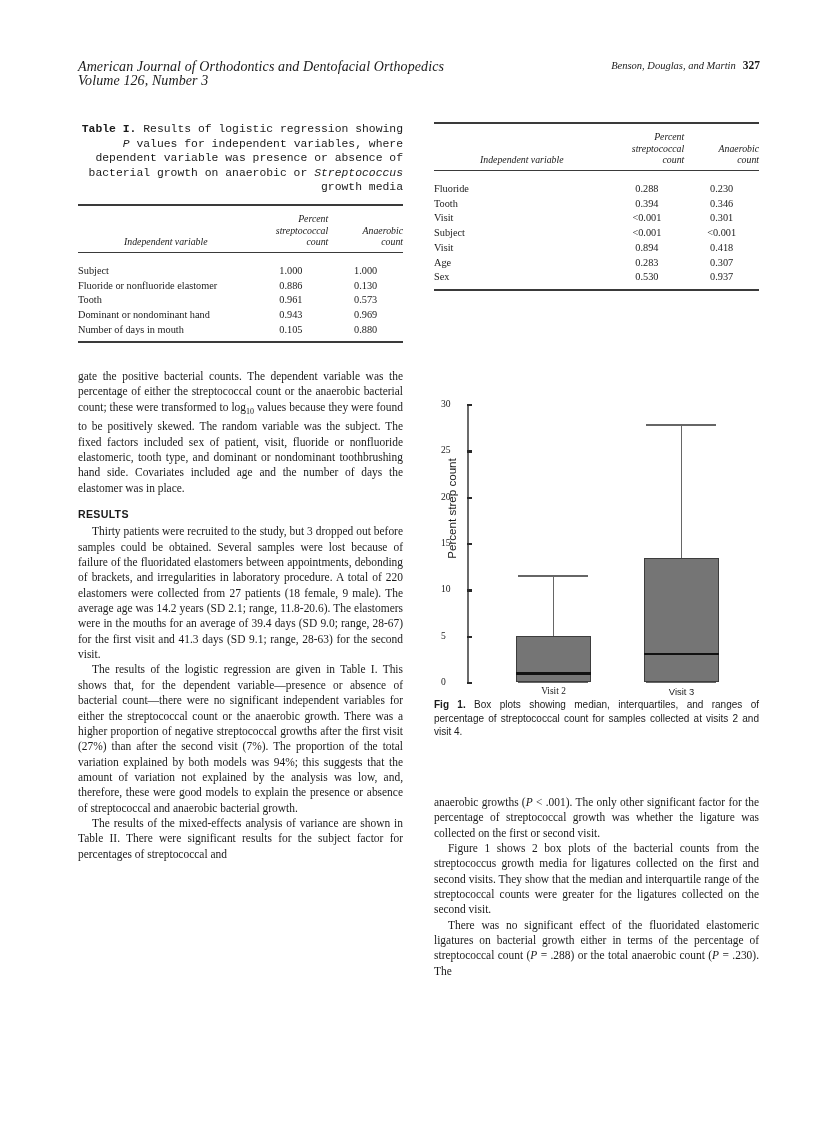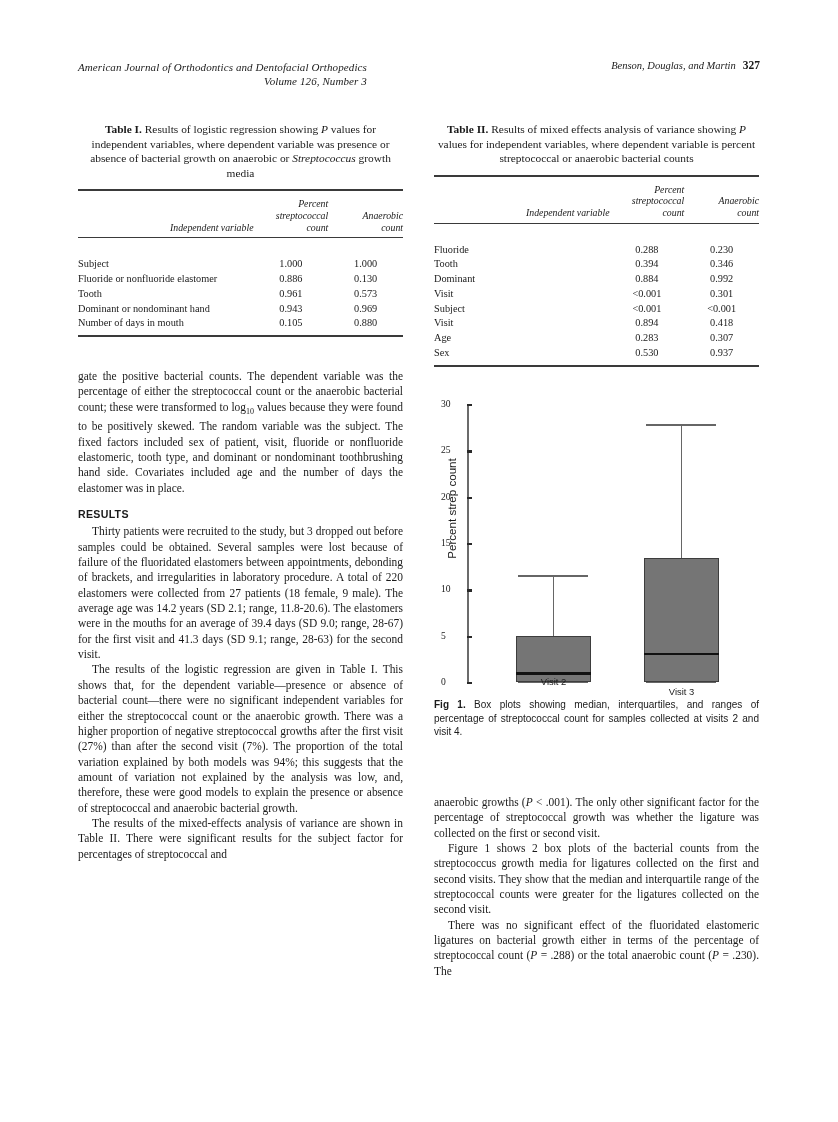--- a/index.html
+++ b/index.html
@@ -29,25 +29,24 @@
     left: 78px;
     top: 60px;
     width: 682px;
     display: flex;
     justify-content: space-between;
     align-items: flex-start;
   }
   .runhead-left {
     font-family: "Liberation Serif", serif;
     font-style: italic;
-    font-size: 11px;
+    font-size: 14px;
     line-height: 14px;
     color: #1a1a1a;
     letter-spacing: 0.1px;
-    text-align: right;
   }
   .runhead-right {
     font-family: "Liberation Serif", serif;
     font-style: italic;
     font-size: 10.5px;
     line-height: 11px;
     text-align: right;
     white-space: nowrap;
   }
   .runhead-right .pageno {
@@ -61,24 +60,24 @@
   .col {
     position: absolute;
     width: 325px;
   }
   .col-left  { left: 78px; }
   .col-right { left: 434px; }
 
   
   .tbl-block { position: absolute; top: 122px; width: 325px; }
   .tbl-caption {
-    font-family: Liberation Serif, serif;
+    font-family: Liberation Mono, monospace;
     font-size: 11.4px;
     line-height: 14.6px;
-    text-align: center;
+    text-align: right;
     margin-bottom: 9px;
   }
   .tbl-caption .tlabel { font-weight: bold; }
   .tbl-caption .it { font-style: italic; }
 
   table.data {
     width: 100%;
     border-collapse: collapse;
     font-family: "Liberation Serif", serif;
     font-size: 10.2px;
@@ -89,29 +88,29 @@
     font-size: 9.8px;
     line-height: 11.6px;
     vertical-align: bottom;
     padding: 0 0 4px 0;
   }
   .rule-top    { border-top: 2.2px solid #3a3a3a; }
   .rule-mid    { border-bottom: 0.9px solid #3a3a3a; }
   .rule-bottom { border-bottom: 2.2px solid #3a3a3a; }
 
   table.data thead tr.hdr-spacer td { height: 7px; padding: 0; }
-  table.data th.c-var { text-align: right; width: 54%; }
+  table.data th.c-var { text-align: center; width: 54%; }
   table.data th.c-num { text-align: right; width: 23%; }
 
   table.data tbody td {
     padding: 1.1px 0;
     line-height: 12.6px;
     font-size: 10.3px;
   }
-  table.data tbody tr:first-child td { padding-top: 20px; }
+  table.data tbody tr:first-child td { padding-top: 12px; }
   table.data tbody tr:last-child  td { padding-bottom: 5px; }
   table.data td.c-var { text-align: left; }
   table.data td.c-num { text-align: center; }
 
   
   .body-text {
     font-family: "Liberation Serif", serif;
     font-size: 11.45px;
     line-height: 15.35px;
     text-align: justify;
@@ -280,23 +279,20 @@
         <tr>
           <td class="c-var rule-bottom">Number of days in mouth</td>
           <td class="c-num rule-bottom">0.105</td>
           <td class="c-num rule-bottom">0.880</td>
         </tr>
       </tbody>
     </table>
   </div>
 
   <div class="tbl-block col-right">
-    <div class="tbl-caption">
-      <span class="tlabel">Table II.</span><span> Results of mixed effects analysis of variance showing </span><span class="it">P</span><span> values for independent variables, where dependent variable is percent streptococcal or anaerobic bacterial counts</span>
-    </div>
 
     <table class="data">
       <thead>
         <tr class="hdr-spacer">
           <td class="rule-top"></td>
           <td class="rule-top"></td>
           <td class="rule-top"></td>
         </tr>
         <tr>
           <th class="c-var rule-mid">Independent variable</th>
@@ -316,25 +312,20 @@
           <td class="c-var">Fluoride</td>
           <td class="c-num">0.288</td>
           <td class="c-num">0.230</td>
         </tr>
         <tr>
           <td class="c-var">Tooth</td>
           <td class="c-num">0.394</td>
           <td class="c-num">0.346</td>
         </tr>
         <tr>
-          <td class="c-var">Dominant</td>
-          <td class="c-num">0.884</td>
-          <td class="c-num">0.992</td>
-        </tr>
-        <tr>
           <td class="c-var">Visit</td>
           <td class="c-num">&lt;0.001</td>
           <td class="c-num">0.301</td>
         </tr>
         <tr>
           <td class="c-var">Subject</td>
           <td class="c-num">&lt;0.001</td>
           <td class="c-num">&lt;0.001</td>
         </tr>
         <tr>
@@ -393,21 +384,21 @@
 
       <div class="y-tick" style="top: 298px;"></div>
       <div class="y-tick-label" style="top: 292px;">0</div>
 
       <div class="boxgroup">
         <div class="bp-cap" style="left: 84px; top: 191.4px; width: 70px;"></div>
         <div class="bp-stem" style="left: 118.5px; top: 191.4px; height: 60.3px;"></div>
         <div class="bp-box" style="left: 82px; top: 251.7px; width: 75px; height: 46.3px;"></div>
         <div class="bp-median" style="left: 82px; top: 288.4px; width: 75px;"></div>
         <div class="bp-cap" style="left: 84px; top: 298px; width: 70px;"></div>
-        <div class="bp-label" style="left: 79px; top: 292px; width: 81px;">Visit 2</div>
+        <div class="bp-label" style="left: 79px; top: 302px; width: 81px; font-family: Liberation Serif, serif;">Visit 2</div>
       </div>
 
       <div class="boxgroup">
         <div class="bp-cap" style="left: 212px; top: 40.4px; width: 70px;"></div>
         <div class="bp-stem" style="left: 246.5px; top: 40.4px; height: 133.3px;"></div>
         <div class="bp-box" style="left: 210px; top: 173.7px; width: 75px; height: 124.3px;"></div>
         <div class="bp-median" style="left: 210px; top: 268.9px; width: 75px;"></div>
         <div class="bp-cap" style="left: 212px; top: 298px; width: 70px;"></div>
         <div class="bp-label" style="left: 207px; top: 302px; width: 81px;">Visit 3</div>
       </div>

